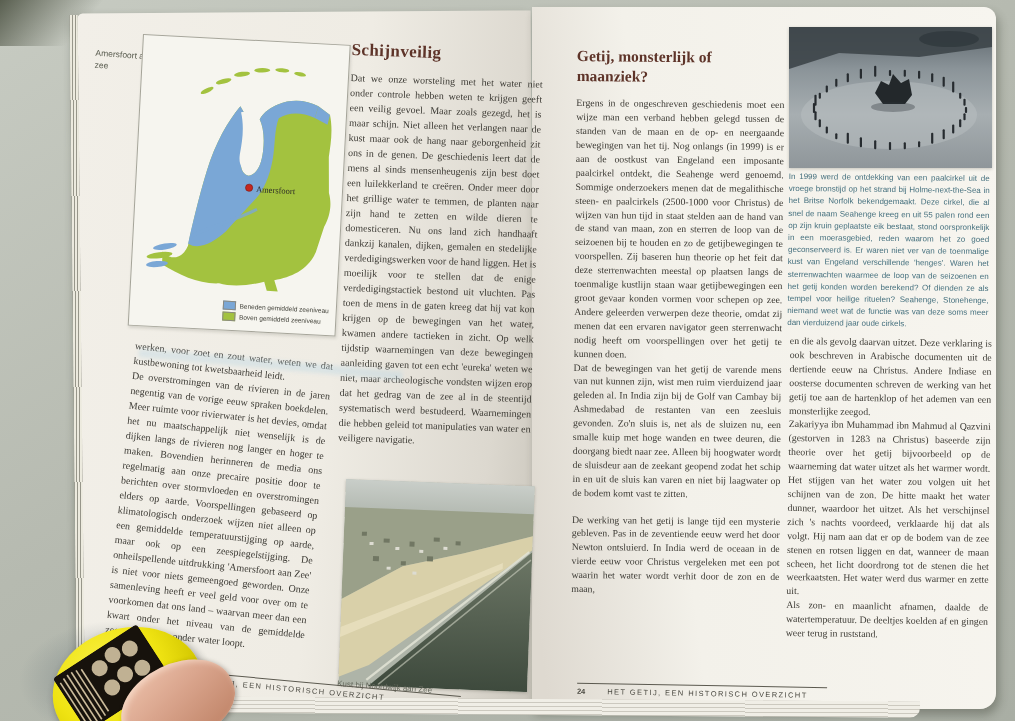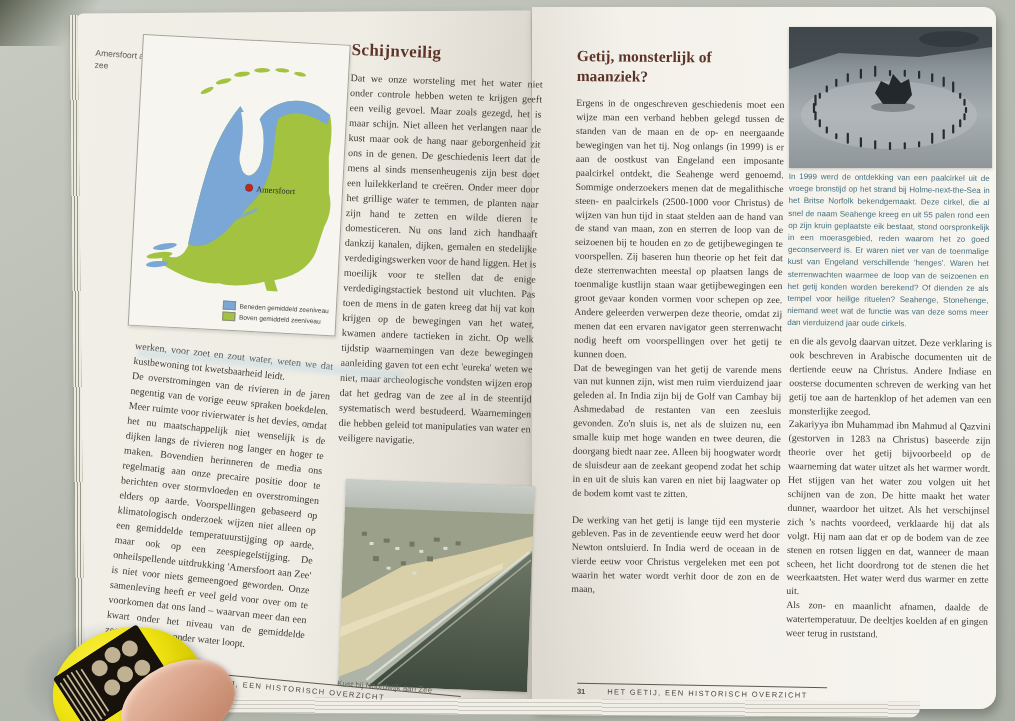--- a/index.html
+++ b/index.html
@@ -263,21 +263,21 @@
 
   <div class="rp-col2">
     <div class="serif-body">
       <p>en die als gevolg daarvan uitzet. Deze verklaring is ook beschreven in Arabische documenten uit de dertiende eeuw na Christus. Andere Indiase en oosterse documenten schreven de werking van het getij toe aan de hartenklop of het ademen van een monsterlijke zeegod.</p>
       <p>Zakariyya ibn Muhammad ibn Mahmud al Qazvini (gestorven in 1283 na Christus) baseerde zijn theorie over het getij bijvoorbeeld op de waarneming dat water uitzet als het warmer wordt. Het stijgen van het water zou volgen uit het schijnen van de zon. De hitte maakt het water dunner, waardoor het uitzet. Als het verschijnsel zich 's nachts voordeed, verklaarde hij dat als volgt. Hij nam aan dat er op de bodem van de zee stenen en rotsen liggen en dat, wanneer de maan scheen, het licht doordrong tot de stenen die het weerkaatsten. Het water werd dus warmer en zette uit.</p>
       <p>Als zon- en maanlicht afnamen, daalde de watertemperatuur. De deeltjes koelden af en gingen weer terug in ruststand.</p>
     </div>
   </div>
 
   <div class="rp-footer footer sans">
-    <span class="pageno">31</span>
+    <span class="pageno">24</span>
     <span>HET GETIJ, EEN HISTORISCH OVERZICHT</span>
   </div>
 
   <div class="glare"></div>
 
   <div class="device-shadow"></div>
   <div class="yellow-device"></div>
   <div class="device-panel">
     <svg width="100" height="64" viewBox="0 0 100 64">
       <rect width="100" height="64" rx="4" fill="#17120c"></rect>

